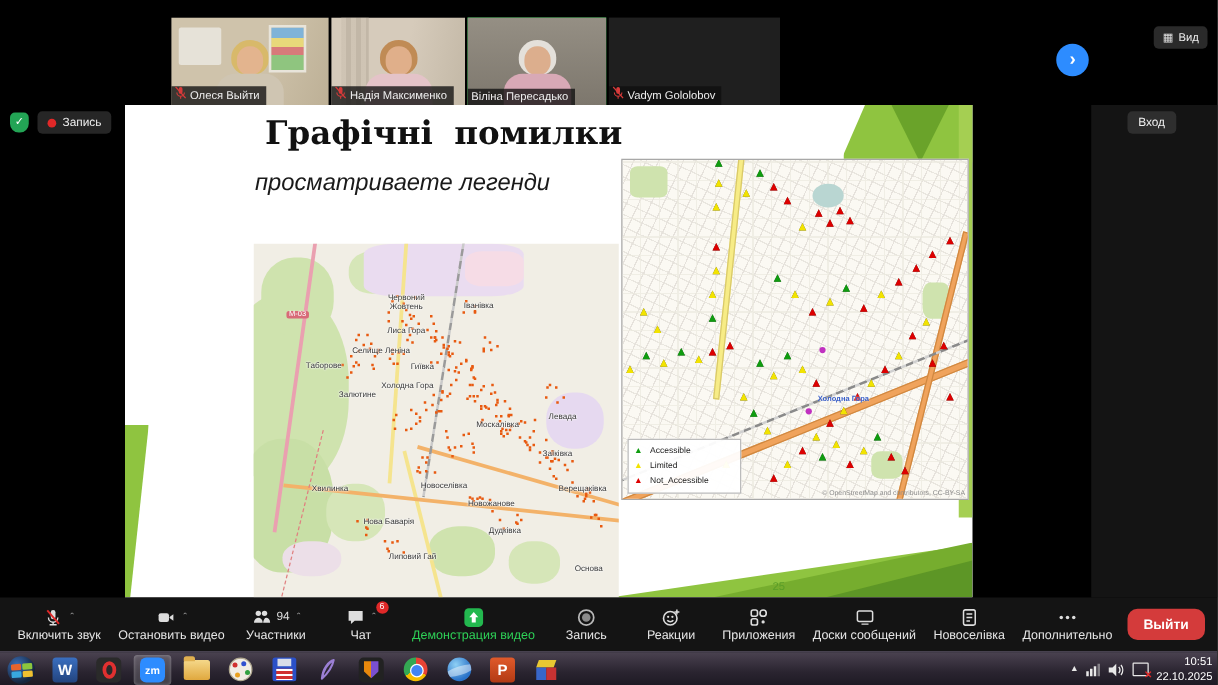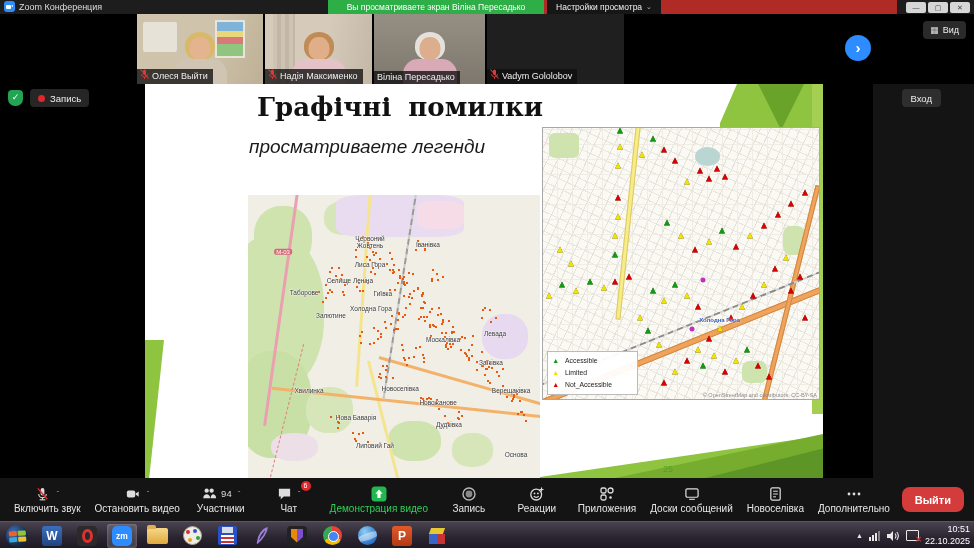--- a/index.html
+++ b/index.html
@@ -52,21 +52,21 @@
 
   
   .main{position:absolute;left:0;top:84px;width:974px;height:394px;background:#000;}
   .right-panel{position:absolute;right:0;top:0;width:101px;height:100%;background:#141414;}
   .shield{position:absolute;left:8px;top:6px;width:15px;height:16px;background:#23a455;border-radius:4px 4px 7px 7px;color:#fff;font-size:9px;text-align:center;line-height:15px;}
   .rec-pill{position:absolute;left:30px;top:5px;height:18px;background:#262626;border-radius:4px;display:flex;align-items:center;gap:5px;padding:0 8px;color:#eee;font-size:9.5px;}
   .rec-dot{width:7px;height:7px;border-radius:50%;background:#e02828;}
   .signin{position:absolute;right:33px;top:5px;height:18px;background:#2e2e2e;border:none;border-radius:4px;color:#eee;font-size:9.5px;padding:0 9px;}
 
   
-  .slide{position:absolute;left:100px;top:0;width:678px;height:394px;background:#fff;overflow:hidden;margin-left:45px;}
+  .slide{position:absolute;left:100px;top:0;width:678px;height:394px;background:#fff;overflow:hidden;}
   .dec{position:absolute;}
   .dec-corner{right:0;top:0;width:103px;height:46px;background:#8fc440;}
   .dec-corner-dark{right:14px;top:0;width:62px;height:46px;background:#6aa32a;clip-path:polygon(18% 0,55% 100%,92% 0);}
   .dec-corner-notch{right:86px;top:0;width:20px;height:46px;background:#fff;clip-path:polygon(0 0,100% 0,0 100%);}
   .dec-band{right:0;top:0;width:11px;height:330px;background:#a5cf52;}
   .dec-tri1{left:388px;bottom:0;width:290px;height:47px;background:#8fc440;clip-path:polygon(0 100%,100% 10%,100% 100%);}
   .dec-tri2{left:470px;bottom:0;width:208px;height:44px;background:#76ad2e;clip-path:polygon(0 100%,100% 0,100% 100%);}
   .dec-tri3{left:560px;bottom:0;width:118px;height:36px;background:#5d9626;clip-path:polygon(0 100%,100% 18%,100% 100%);}
   .dec-wedge{left:0;top:256px;width:19px;height:138px;background:#8fc440;clip-path:polygon(0 0,100% 0,22% 100%,0 100%);}
   .slide-title{position:absolute;left:40px;top:8px;width:430px;margin:0;text-align:center;font-family:"DejaVu Serif",serif;font-size:26px;font-weight:bold;color:#111;word-spacing:8px;}
@@ -182,37 +182,20 @@
   .sigbars i:nth-child(3){height:8px;} .sigbars i:nth-child(4){height:10px;opacity:.45;}
   .devx{position:relative;width:13px;height:11px;border:1.5px solid #e8e8e8;border-radius:1px;}
   .devx::after{content:"✕";position:absolute;right:-4px;bottom:-4px;color:#e02828;font-size:8px;font-weight:bold;}
   .clock{color:#fff;font-size:9px;line-height:1.25;text-align:right;}
 </style>
 </head>
 <body>
 
 <div class="screen">
 
-  <div class="titlebar">
-    <div class="tb-left">
-      <div class="zm-logo"></div>
-      <span class="tb-title">Zoom Конференция</span>
-    </div>
-    <div class="tb-red"></div>
-    <div class="tb-banner">Вы просматриваете экран Віліна Пересадько</div>
-    <button class="tb-settings">
-      <span>Настройки просмотра</span>
-      <span class="chev">⌄</span>
-    </button>
-    <div class="win-controls">
-      <span>—</span>
-      <span>▢</span>
-      <span>✕</span>
-    </div>
-  </div>
 
   <div class="strip">
     <div class="tiles" id="tiles">
         <div class="tile t0" style="width: 126px;">
     <div class="vid">
       <div class="person-wrap">
         <div class="ph-hair"></div>
               <div class="ph-head"></div>
               <div class="ph-body"></div>
       </div>

